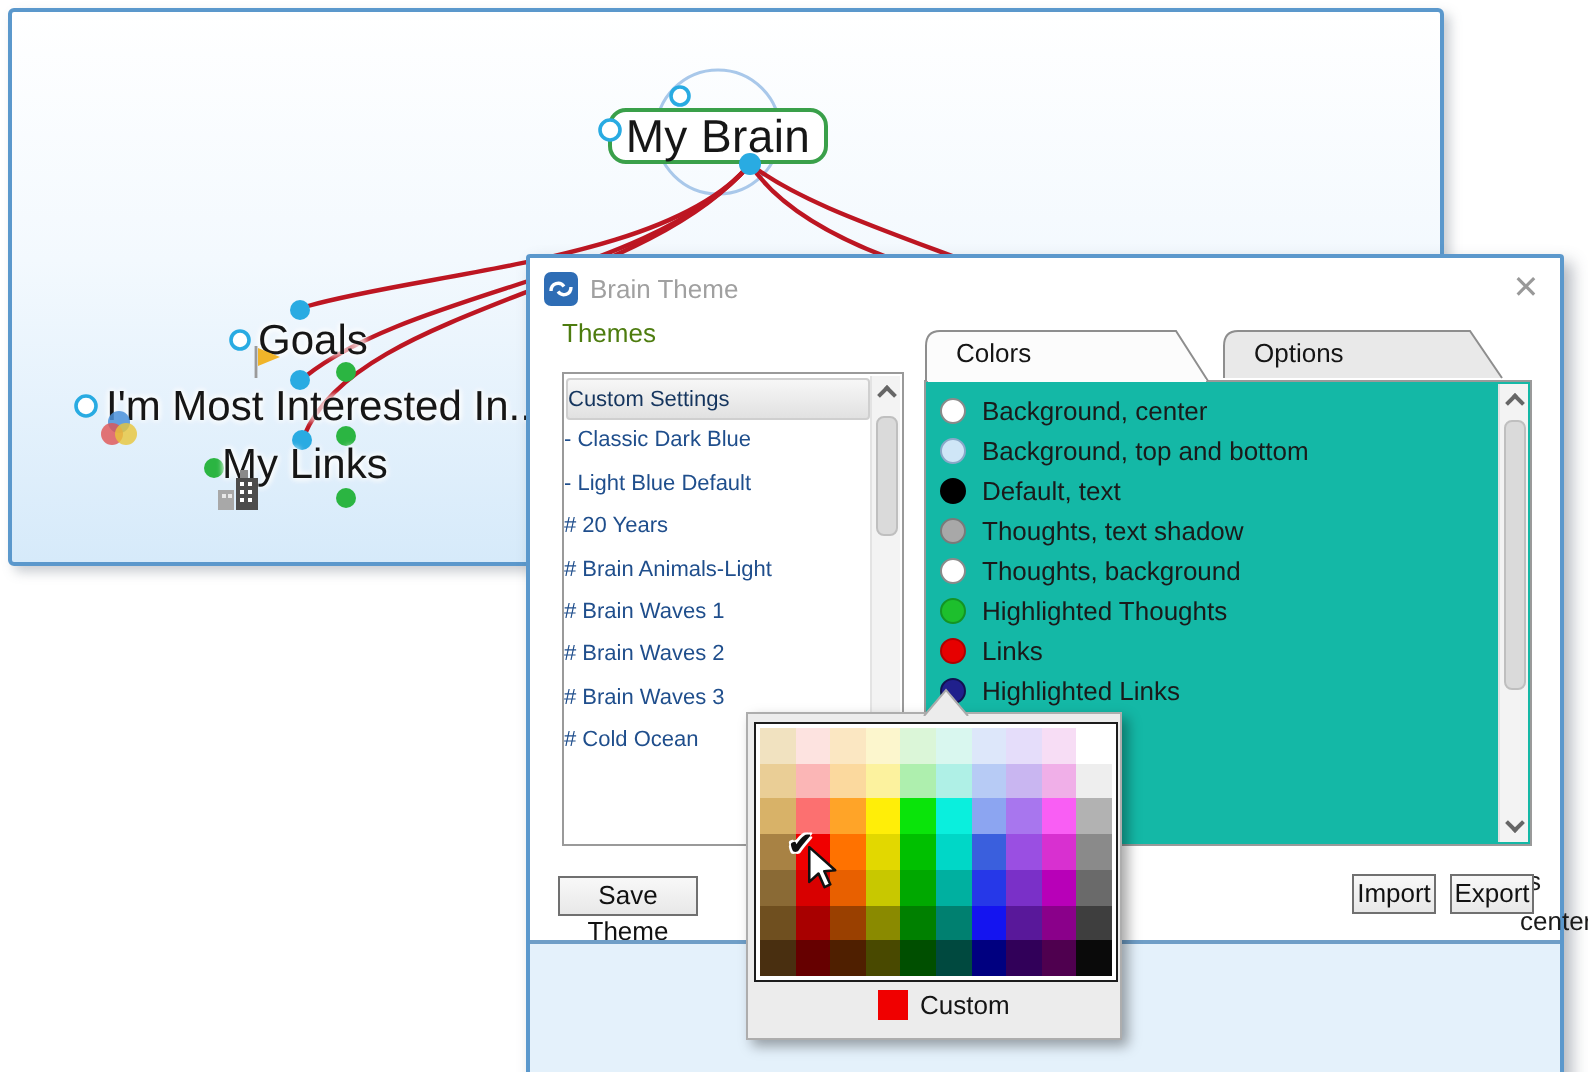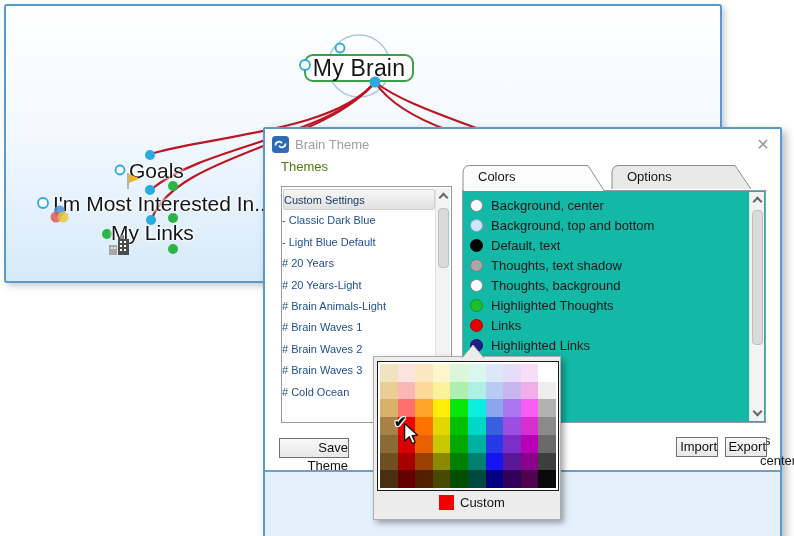--- a/index.html
+++ b/index.html
@@ -53,21 +53,21 @@
   .tablabel{position:absolute;top:40px;font-size:13px;color:#151515;z-index:3}
   .colorpanel{position:absolute;left:197px;top:61px;width:304px;height:233px;
     background:#14b8a6;border:1px solid #9a9a9a}
   .cl{position:absolute;left:0;top:4px;right:17px}
   .citem{height:20px;display:flex;align-items:center;gap:8px;padding-left:7px;
     font-size:13px;color:#1a1a1a;white-space:nowrap}
   .sw{width:13px;height:13px;border-radius:50%;border:1px solid #888;flex:0 0 13px}
   .frag{position:absolute;font-size:13px;color:#1a1a1a}
 
   .btn{position:absolute;border:1px solid #707070;background:linear-gradient(#f8f8f8,#e8e8e8);
-    font-size:13px;color:#111;text-align:right;line-height:18px}
+    font-size:13px;color:#111;text-align:center;line-height:18px}
   .strip{position:absolute;left:0;right:0;top:341px;bottom:0;background:#e4f1fb;
     border-top:2px solid #6f9ec7}
 
   
   .popup{position:absolute;left:373px;top:356px;width:188px;height:164px;
     background:#ececec;border:1px solid #adadad;
     box-shadow:3px 3px 6px rgba(0,0,0,.35);z-index:30}
   .callout{position:absolute;left:87px;top:-13px}
   .pgrid{position:absolute;left:3px;top:4px;width:182px;height:130px;
     background:#fff;border:1px solid #1c1c1c;padding:2px;
@@ -178,23 +178,20 @@
         <span>Custom Settings</span>
       </div>
           <div class="titem">
         <span>- Classic Dark Blue</span>
       </div>
           <div class="titem">
         <span>- Light Blue Default</span>
       </div>
           <div class="titem">
         <span># 20 Years</span>
-      </div>
-          <div class="titem">
-        <span># 20 Years-Light</span>
       </div>
           <div class="titem">
         <span># Brain Animals-Light</span>
       </div>
           <div class="titem">
         <span># Brain Waves 1</span>
       </div>
           <div class="titem">
         <span># Brain Waves 2</span>
       </div>

